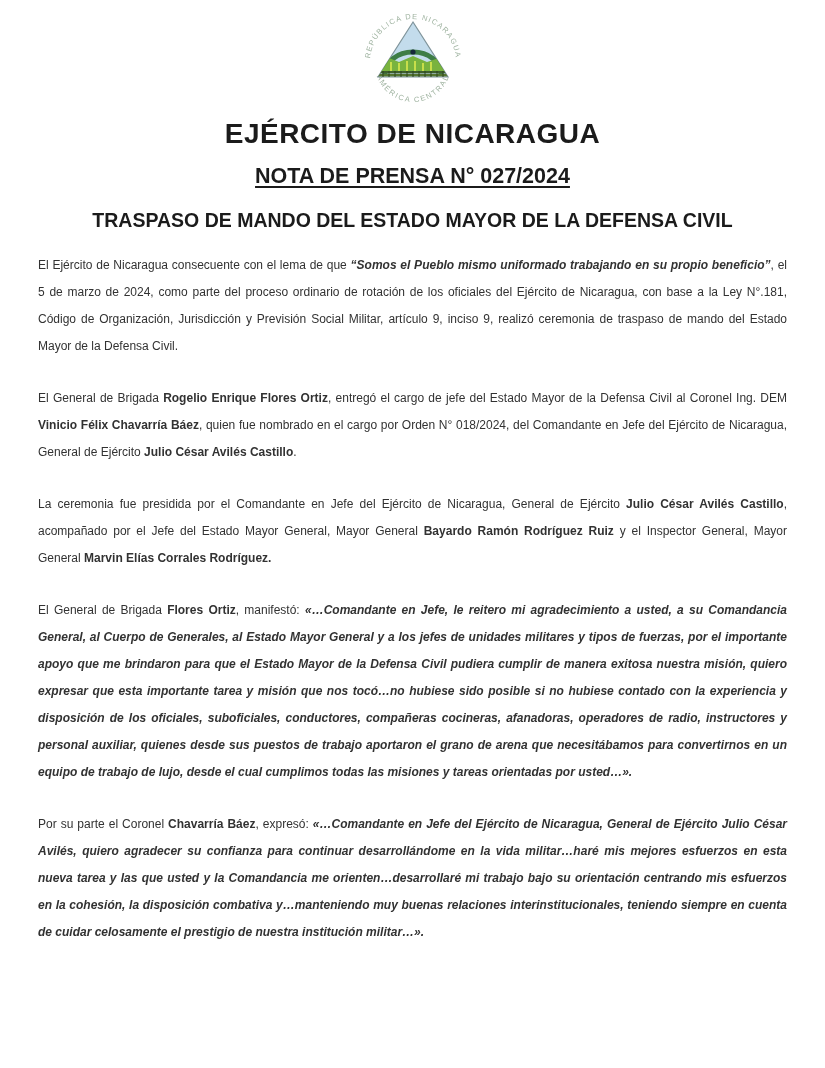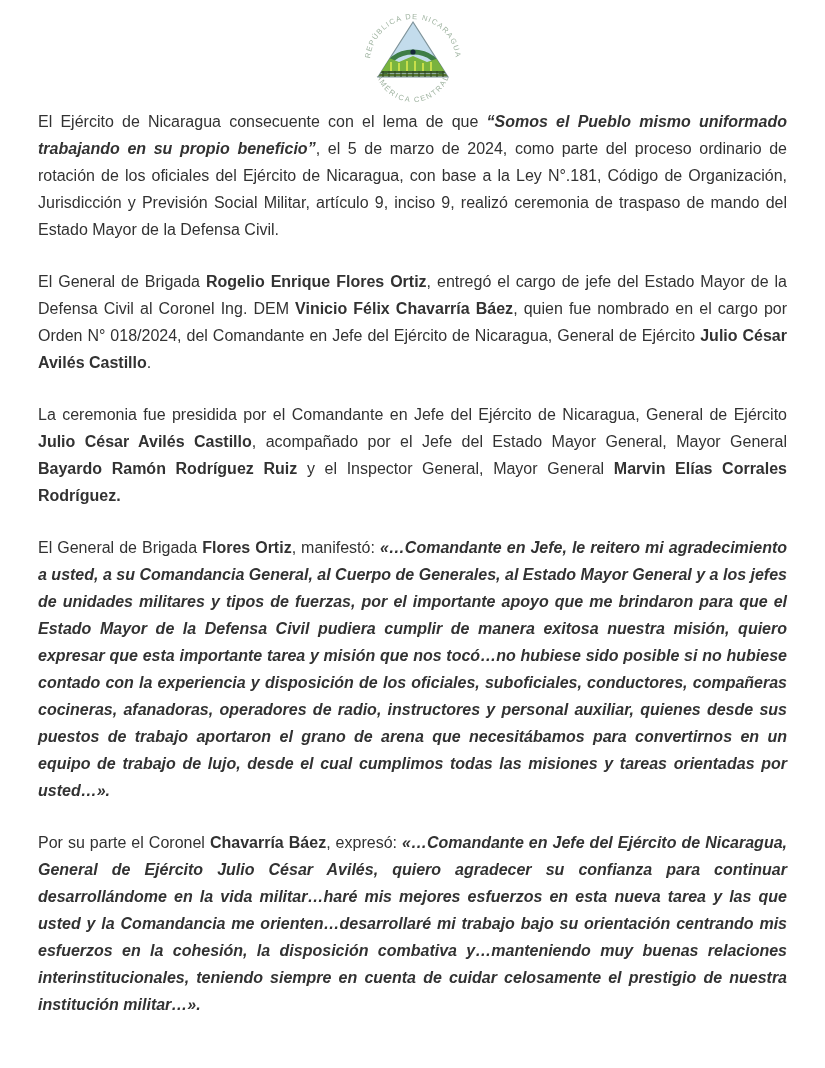--- a/index.html
+++ b/index.html
@@ -40,21 +40,21 @@
   .headline {
     font-size: 19.5px;
     font-weight: bold;
     color: #1b1b1b;
     margin: 0 0 20px 0;
   }
   .doc-body {
     padding: 0 38px;
   }
   .para {
-    font-size: 16px;
+    font-size: 12px;
     line-height: 27px;
     text-align: justify;
     margin: 0 0 25px 0;
     color: #323232;
   }
   .para .b { font-weight: bold; }
   .para .i { font-style: italic; }
 </style>
 </head>
 <body>
@@ -105,20 +105,27 @@
             <line x1="70" y1="59" x2="70" y2="65"></line>
               <line x1="76" y1="59" x2="76" y2="65"></line>
             <line x1="82" y1="59" x2="82" y2="65"></line>
           </g>
         </g>
         <circle cx="52" cy="40" r="2.6" fill="#16283a"></circle>
       </g>
     </svg>
   </div>
 
+  <div class="header-block">
+    <div class="doc-title">EJÉRCITO DE NICARAGUA</div>
+    <div>
+      <span class="press-note">NOTA DE PRENSA N° 027/2024</span>
+    </div>
+    <div class="headline">TRASPASO DE MANDO DEL ESTADO MAYOR DE LA DEFENSA CIVIL</div>
+  </div>
 
   <div class="doc-body">
 
   <p class="para"><span>El Ejército de Nicaragua consecuente con el lema de que </span><span class="b i">“Somos el Pueblo mismo uniformado trabajando en su propio beneficio”</span><span>, el 5 de marzo de 2024, como parte del proceso ordinario de rotación de los oficiales del Ejército de Nicaragua, con base a la Ley N°.181, Código de Organización, Jurisdicción y Previsión Social Militar, artículo 9, inciso 9, realizó ceremonia de traspaso de mando del Estado Mayor de la Defensa Civil.</span></p>
       <p class="para"><span>El General de Brigada </span><span class="b">Rogelio Enrique Flores Ortiz</span><span>, entregó el cargo de jefe del Estado Mayor de la Defensa Civil al Coronel Ing. DEM </span><span class="b">Vinicio Félix Chavarría Báez</span><span>, quien fue nombrado en el cargo por Orden N° 018/2024, del Comandante en Jefe del Ejército de Nicaragua, General de Ejército </span><span class="b">Julio César Avilés Castillo</span><span>.</span></p>
       <p class="para"><span>La ceremonia fue presidida por el Comandante en Jefe del Ejército de Nicaragua, General de Ejército </span><span class="b">Julio César Avilés Castillo</span><span>, acompañado por el Jefe del Estado Mayor General, Mayor General </span><span class="b">Bayardo Ramón Rodríguez Ruiz</span><span> y el Inspector General, Mayor General </span><span class="b">Marvin Elías Corrales Rodríguez.</span></p>
       <p class="para"><span>El General de Brigada </span><span class="b">Flores Ortiz</span><span>, manifestó: </span><span class="b i">«…Comandante en Jefe, le reitero mi agradecimiento a usted, a su Comandancia General, al Cuerpo de Generales, al Estado Mayor General y a los jefes de unidades militares y tipos de fuerzas, por el importante apoyo que me brindaron para que el Estado Mayor de la Defensa Civil pudiera cumplir de manera exitosa nuestra misión, quiero expresar que esta importante tarea y misión que nos tocó…no hubiese sido posible si no hubiese contado con la experiencia y disposición de los oficiales, suboficiales, conductores, compañeras cocineras, afanadoras, operadores de radio, instructores y personal auxiliar, quienes desde sus puestos de trabajo aportaron el grano de arena que necesitábamos para convertirnos en un equipo de trabajo de lujo, desde el cual cumplimos todas las misiones y tareas orientadas por usted…».</span></p>
       <p class="para"><span>Por su parte el Coronel </span><span class="b">Chavarría Báez</span><span>, expresó: </span><span class="b i">«…Comandante en Jefe del Ejército de Nicaragua, General de Ejército Julio César Avilés, quiero agradecer su confianza para continuar desarrollándome en la vida militar…haré mis mejores esfuerzos en esta nueva tarea y las que usted y la Comandancia me orienten…desarrollaré mi trabajo bajo su orientación centrando mis esfuerzos en la cohesión, la disposición combativa y…manteniendo muy buenas relaciones interinstitucionales, teniendo siempre en cuenta de cuidar celosamente el prestigio de nuestra institución militar…».</span></p>
     </div>
 

